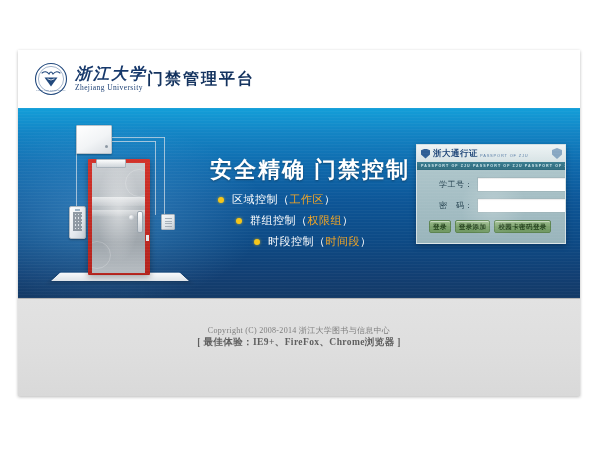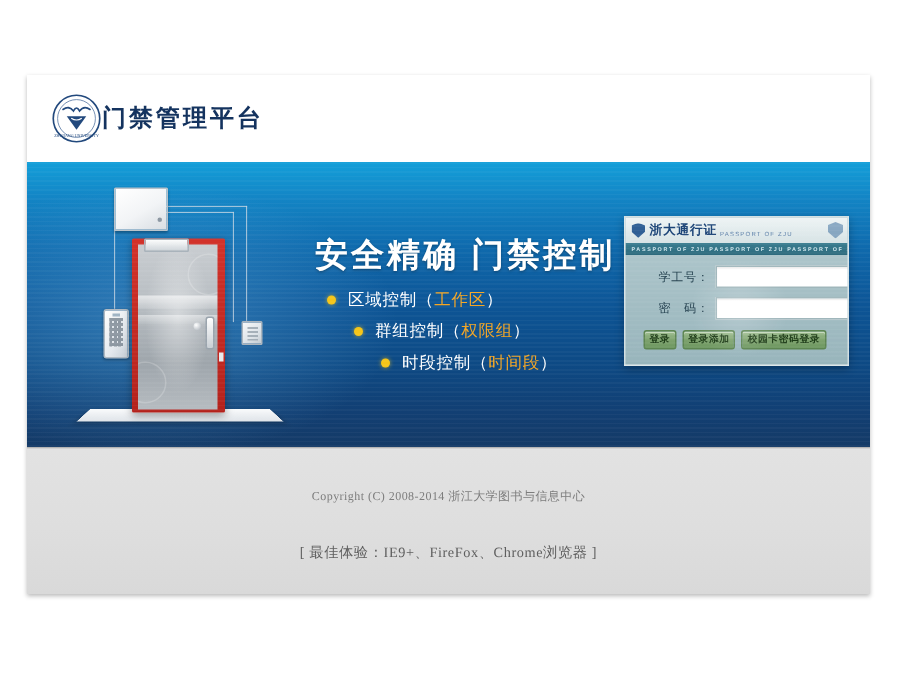--- a/index.html
+++ b/index.html
@@ -453,42 +453,46 @@
   }
   .copy {
     font-family: "Liberation Serif", "DejaVu Serif", serif;
     font-size: 8px;
     color: #7d7d7d;
     letter-spacing: .3px;
   }
   .browsers {
     font-family: "Liberation Serif", "DejaVu Serif", serif;
     font-size: 9.5px;
-    font-weight: normal;
+    font-weight: bold;
     color: #5f5f5f;
     letter-spacing: .4px;
-    margin-top: 26px;
+    margin-top: 0;
   }
 </style>
 </head>
 <body>
 
 <div id="page">
 
   <div class="header">
     <div class="logo-wrap">
       <div class="seal">
         <svg width="34" height="34" viewBox="0 0 34 34" aria-hidden="true">
           <circle cx="17" cy="17" r="15.5" fill="#ffffff" stroke="#22497d" stroke-width="1.1"></circle>
           <circle cx="17" cy="17" r="12.6" fill="none" stroke="#4a6c9b" stroke-width="0.5"></circle>
           <path d="M8 11 q4 -3 7 1 q2 -4 4 0 q3 -4 7 -1" fill="none" stroke="#22497d" stroke-width="1.1" stroke-linecap="round"></path>
           <path d="M10.5 15.5 h13 l-6.5 9 z" fill="#22497d"></path>
           <path d="M13.5 16.8 q3.5 2.4 7 0" fill="none" stroke="#ffffff" stroke-width="0.8"></path>
           <text x="17" y="29.4" font-size="2.7" fill="#22497d" text-anchor="middle" font-family="'Liberation Serif',serif">ZHEJIANG UNIVERSITY</text>
         </svg>
+      </div>
+      <div class="univ-name">
+        <span class="univ-cn">浙江大学</span>
+        <span class="univ-en">Zhejiang University</span>
       </div>
     </div>
     <div class="platform-title">门禁管理平台</div>
   </div>
 
   <div class="banner">
     <div class="banner-glow"></div>
 
     <div class="illus">
       <div class="cable c2"></div>

